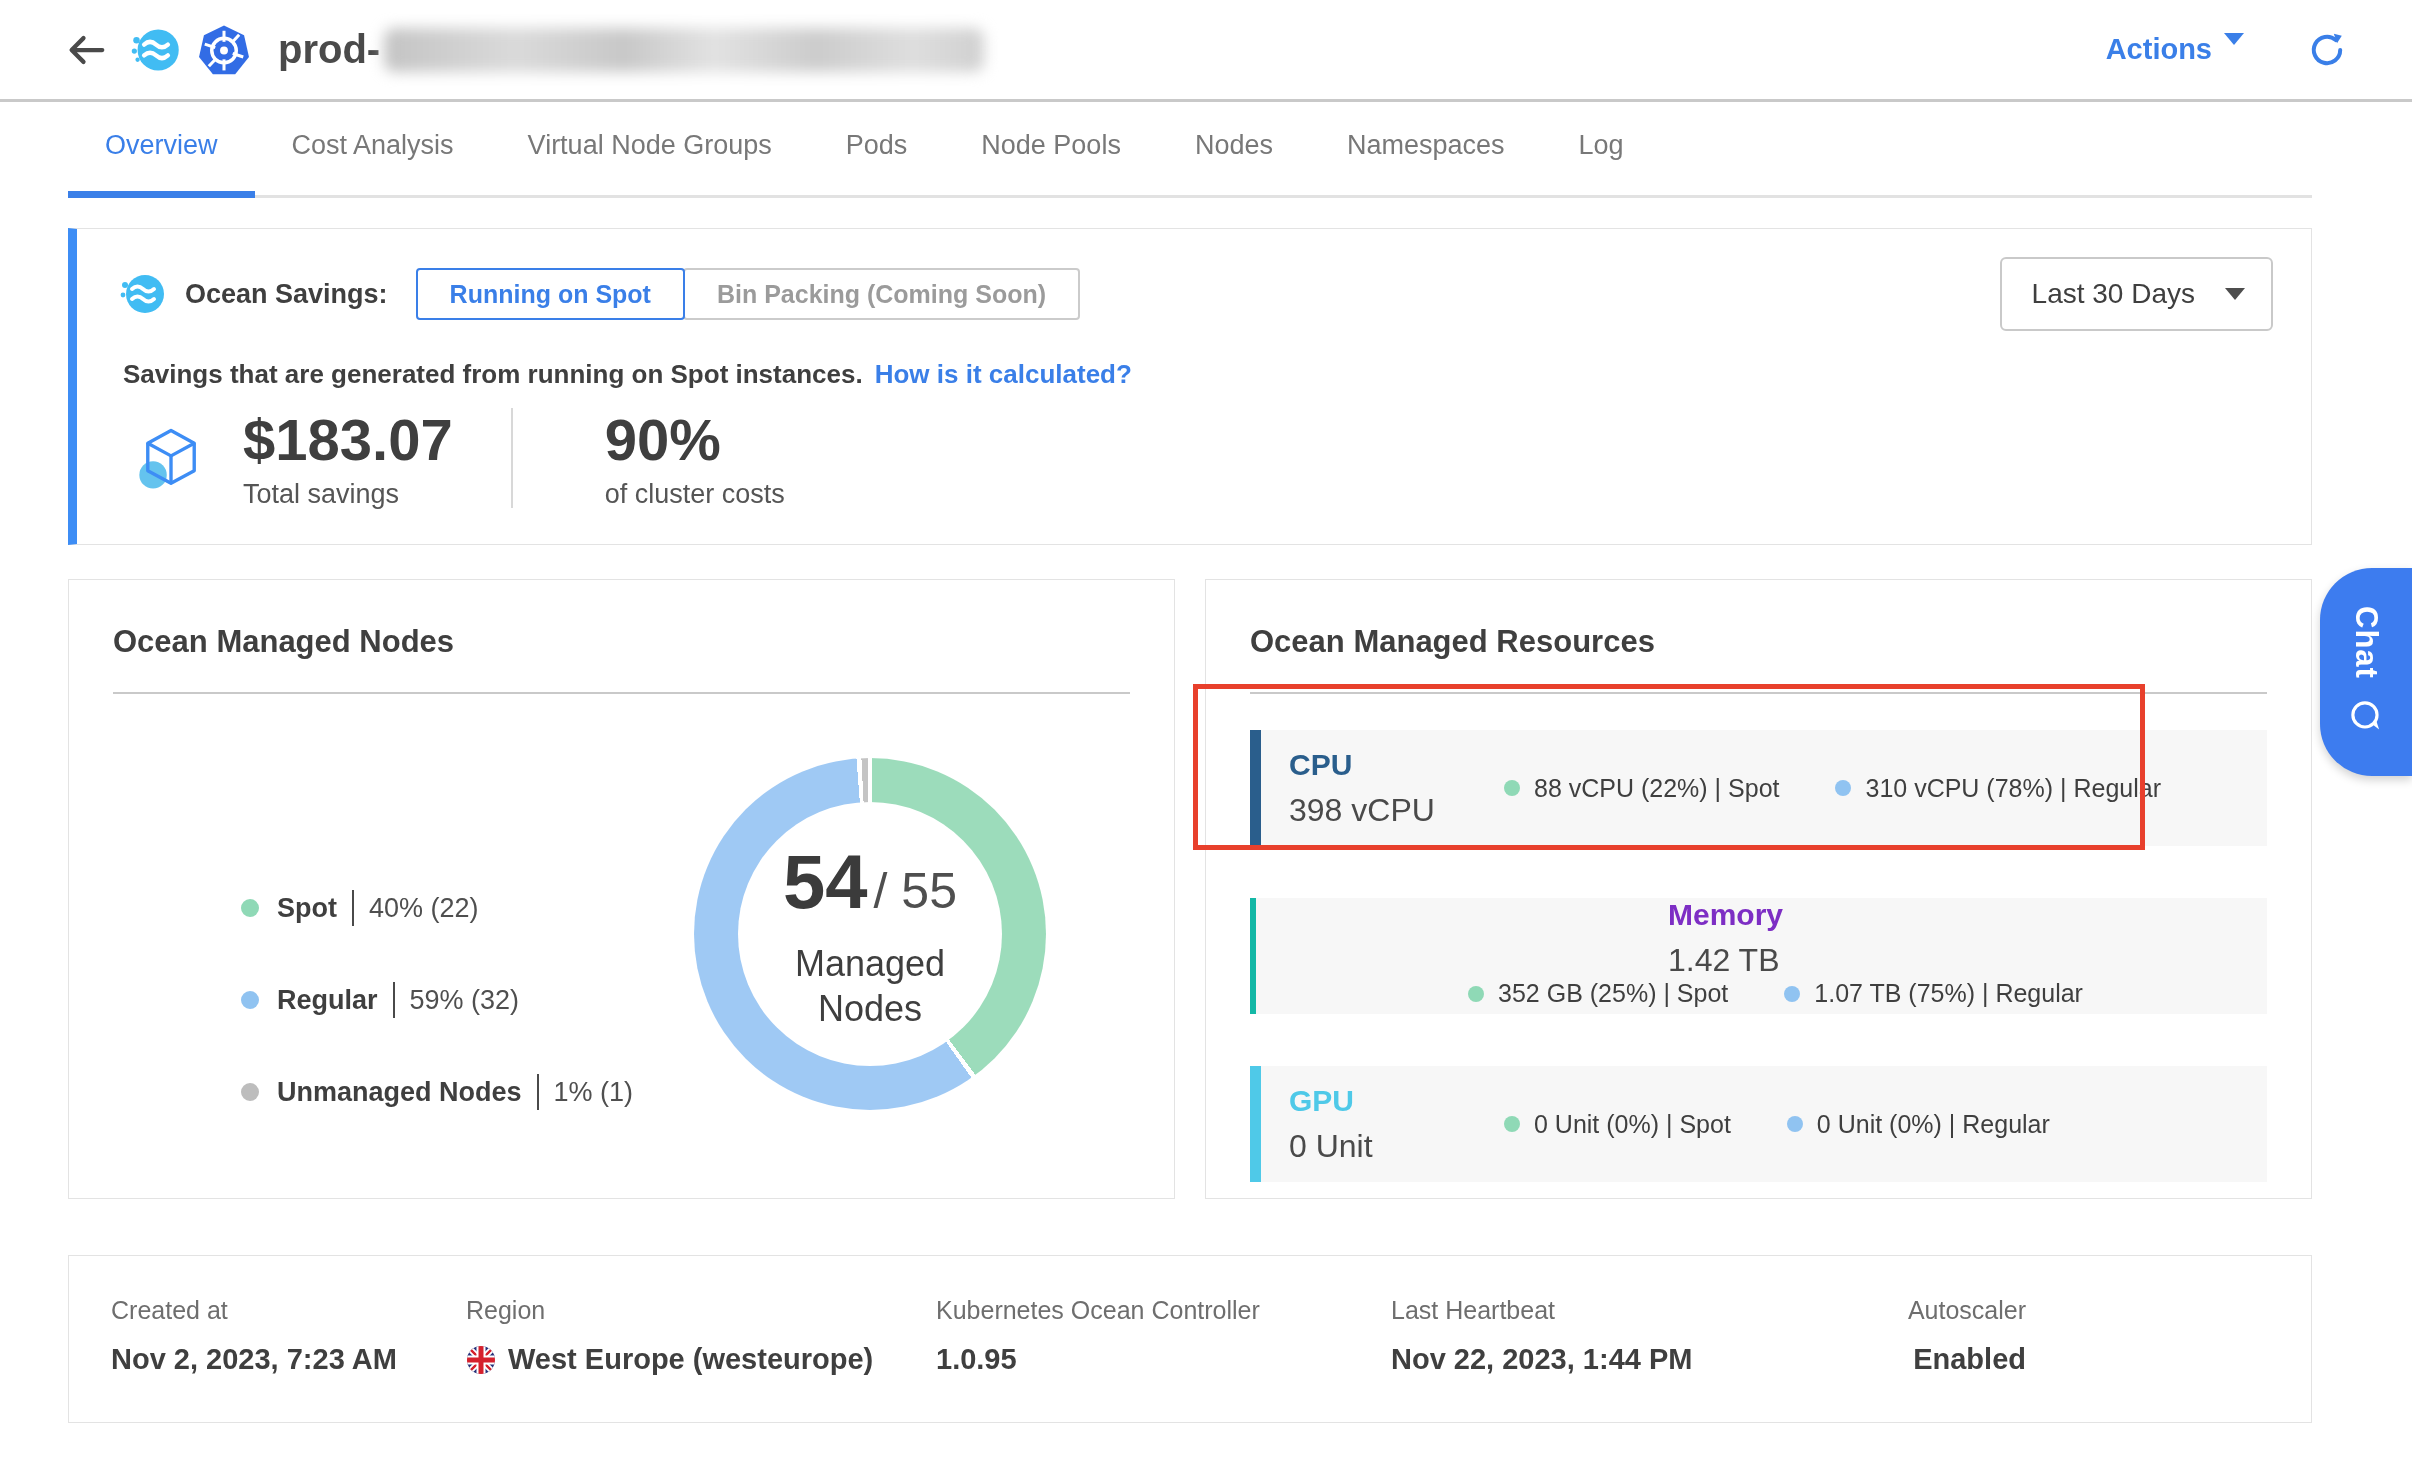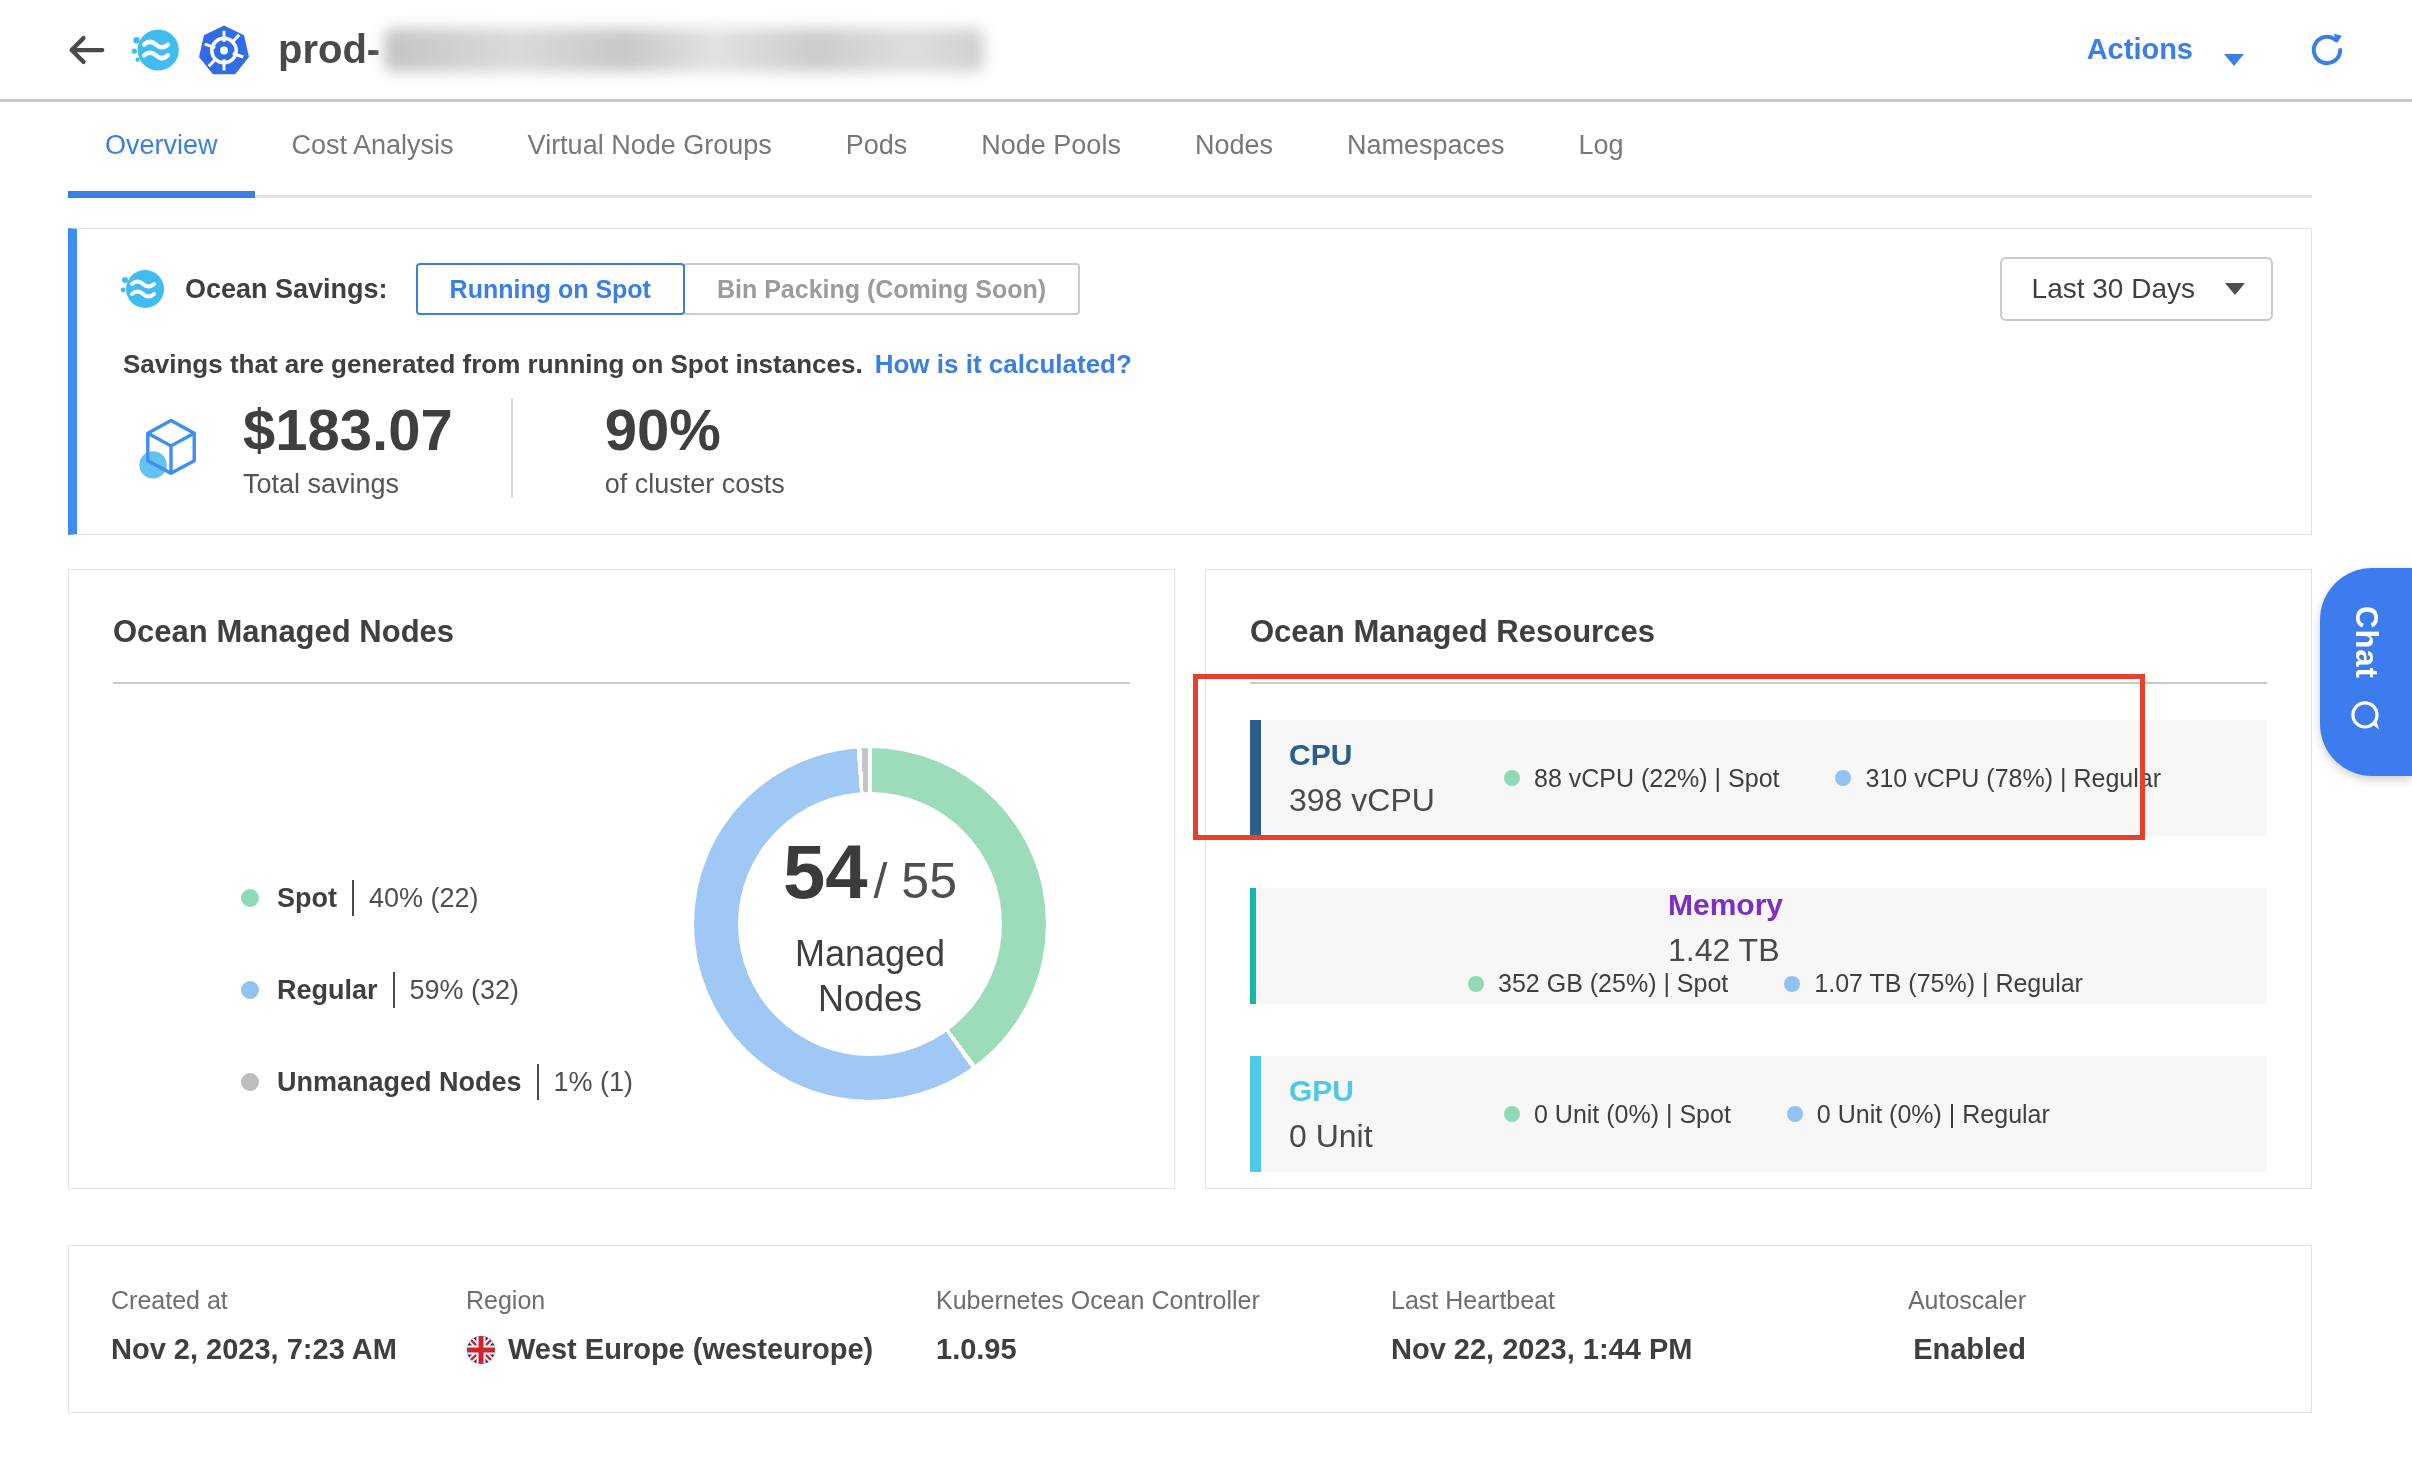--- a/index.html
+++ b/index.html
@@ -8,38 +8,38 @@
 
   
   .topbar { height:102px; display:flex; align-items:center; padding:0 66px 0 64px; border-bottom:3px solid #c9c9c9; }
   .back-btn { width:44px; height:44px; display:flex; align-items:center; justify-content:center; cursor:pointer; margin-right:22px; }
   .logo { margin-right:14px; display:flex; align-items:center; }
   .page-title { font-size:40px; font-weight:700; color:#4a4a4a; margin-left:12px; display:flex; align-items:center; }
   .title-blur { width:600px; height:44px; margin-left:4px; border-radius:10px;
                 background:linear-gradient(90deg,#c4c4c4,#dadada 22%,#c8c8c8 40%,#e2e2e2 55%,#cccccc 72%,#dedede 88%,#d0d0d0);
                 filter:blur(7px); }
   .topbar-right { margin-left:auto; display:flex; align-items:center; gap:64px; }
-  .actions-btn { display:flex; align-items:flex-end; gap:31px; color:#3a7fe8; font-size:29px; font-weight:700; cursor:pointer; }
+  .actions-btn { display:flex; align-items:flex-start; gap:12px; color:#3a7fe8; font-size:29px; font-weight:700; cursor:pointer; }
   .caret-down-blue { width:0; height:0; border-left:10px solid transparent; border-right:10px solid transparent; border-top:12px solid #3a7fe8; }
   .refresh-btn { cursor:pointer; display:flex; }
 
   
   .tabs { display:flex; align-items:flex-end; margin:0 100px 0 68px; border-bottom:3px solid #e2e2e2; height:96px; }
   .tab { padding:0 37px 30px 37px; font-size:27px; font-weight:400; color:#787878; border-bottom:7px solid transparent; margin-bottom:-3px; cursor:pointer; white-space:nowrap; }
   .tab.active { color:#3a7fe8; border-bottom-color:#3a7fe8; }
 
   
   .banner { margin:30px 100px 0 68px; border:1px solid #e3e3e3; border-left:9px solid #3d8df5; background:#fff; padding:28px 38px 34px 42px; }
   .banner-row1 { display:flex; align-items:center; }
   .savings-label { font-size:27px; font-weight:700; color:#3f3f3f; margin:0 28px 0 18px; }
   .toggle-group { display:flex; }
   .toggle-btn { height:52px; padding:0 32px; font-size:25px; font-weight:700; background:#fff; display:flex; align-items:center; border-radius:4px; cursor:pointer; white-space:nowrap; }
   .toggle-btn.active { border:2px solid #3a7fe8; color:#3a7fe8; position:relative; z-index:1; }
   .toggle-btn.disabled { border:2px solid #cbcbcb; color:#9b9b9b; margin-left:-2px; }
-  .period-select { margin-left:auto; height:64px; border:2px solid #c9c9c9; border-radius:6px; display:flex; align-items:center; gap:30px; padding:0 26px 0 30px; font-size:28px; color:#3f3f3f; cursor:pointer; }
+  .period-select { margin-left:auto; height:74px; border:2px solid #c9c9c9; border-radius:6px; display:flex; align-items:center; gap:30px; padding:0 26px 0 30px; font-size:28px; color:#3f3f3f; cursor:pointer; }
   .caret-down-gray { width:0; height:0; border-left:10px solid transparent; border-right:10px solid transparent; border-top:12px solid #4d4d4d; }
   .banner-row2 { margin-top:28px; font-size:26px; display:flex; gap:12px; padding-left:4px; }
   .savings-desc { font-weight:700; color:#3f3f3f; }
   .savings-link { font-weight:700; color:#3a7fe8; cursor:pointer; }
   .banner-row3 { margin-top:16px; display:flex; align-items:center; padding-left:14px; }
   .metric { margin-left:34px; }
   .metric-value { font-size:58px; font-weight:700; color:#3f3f3f; }
   .metric-label { font-size:27px; color:#555; margin-top:6px; }
   .metric-divider { width:2px; height:100px; background:#d8d8d8; margin:0 58px; }
 

